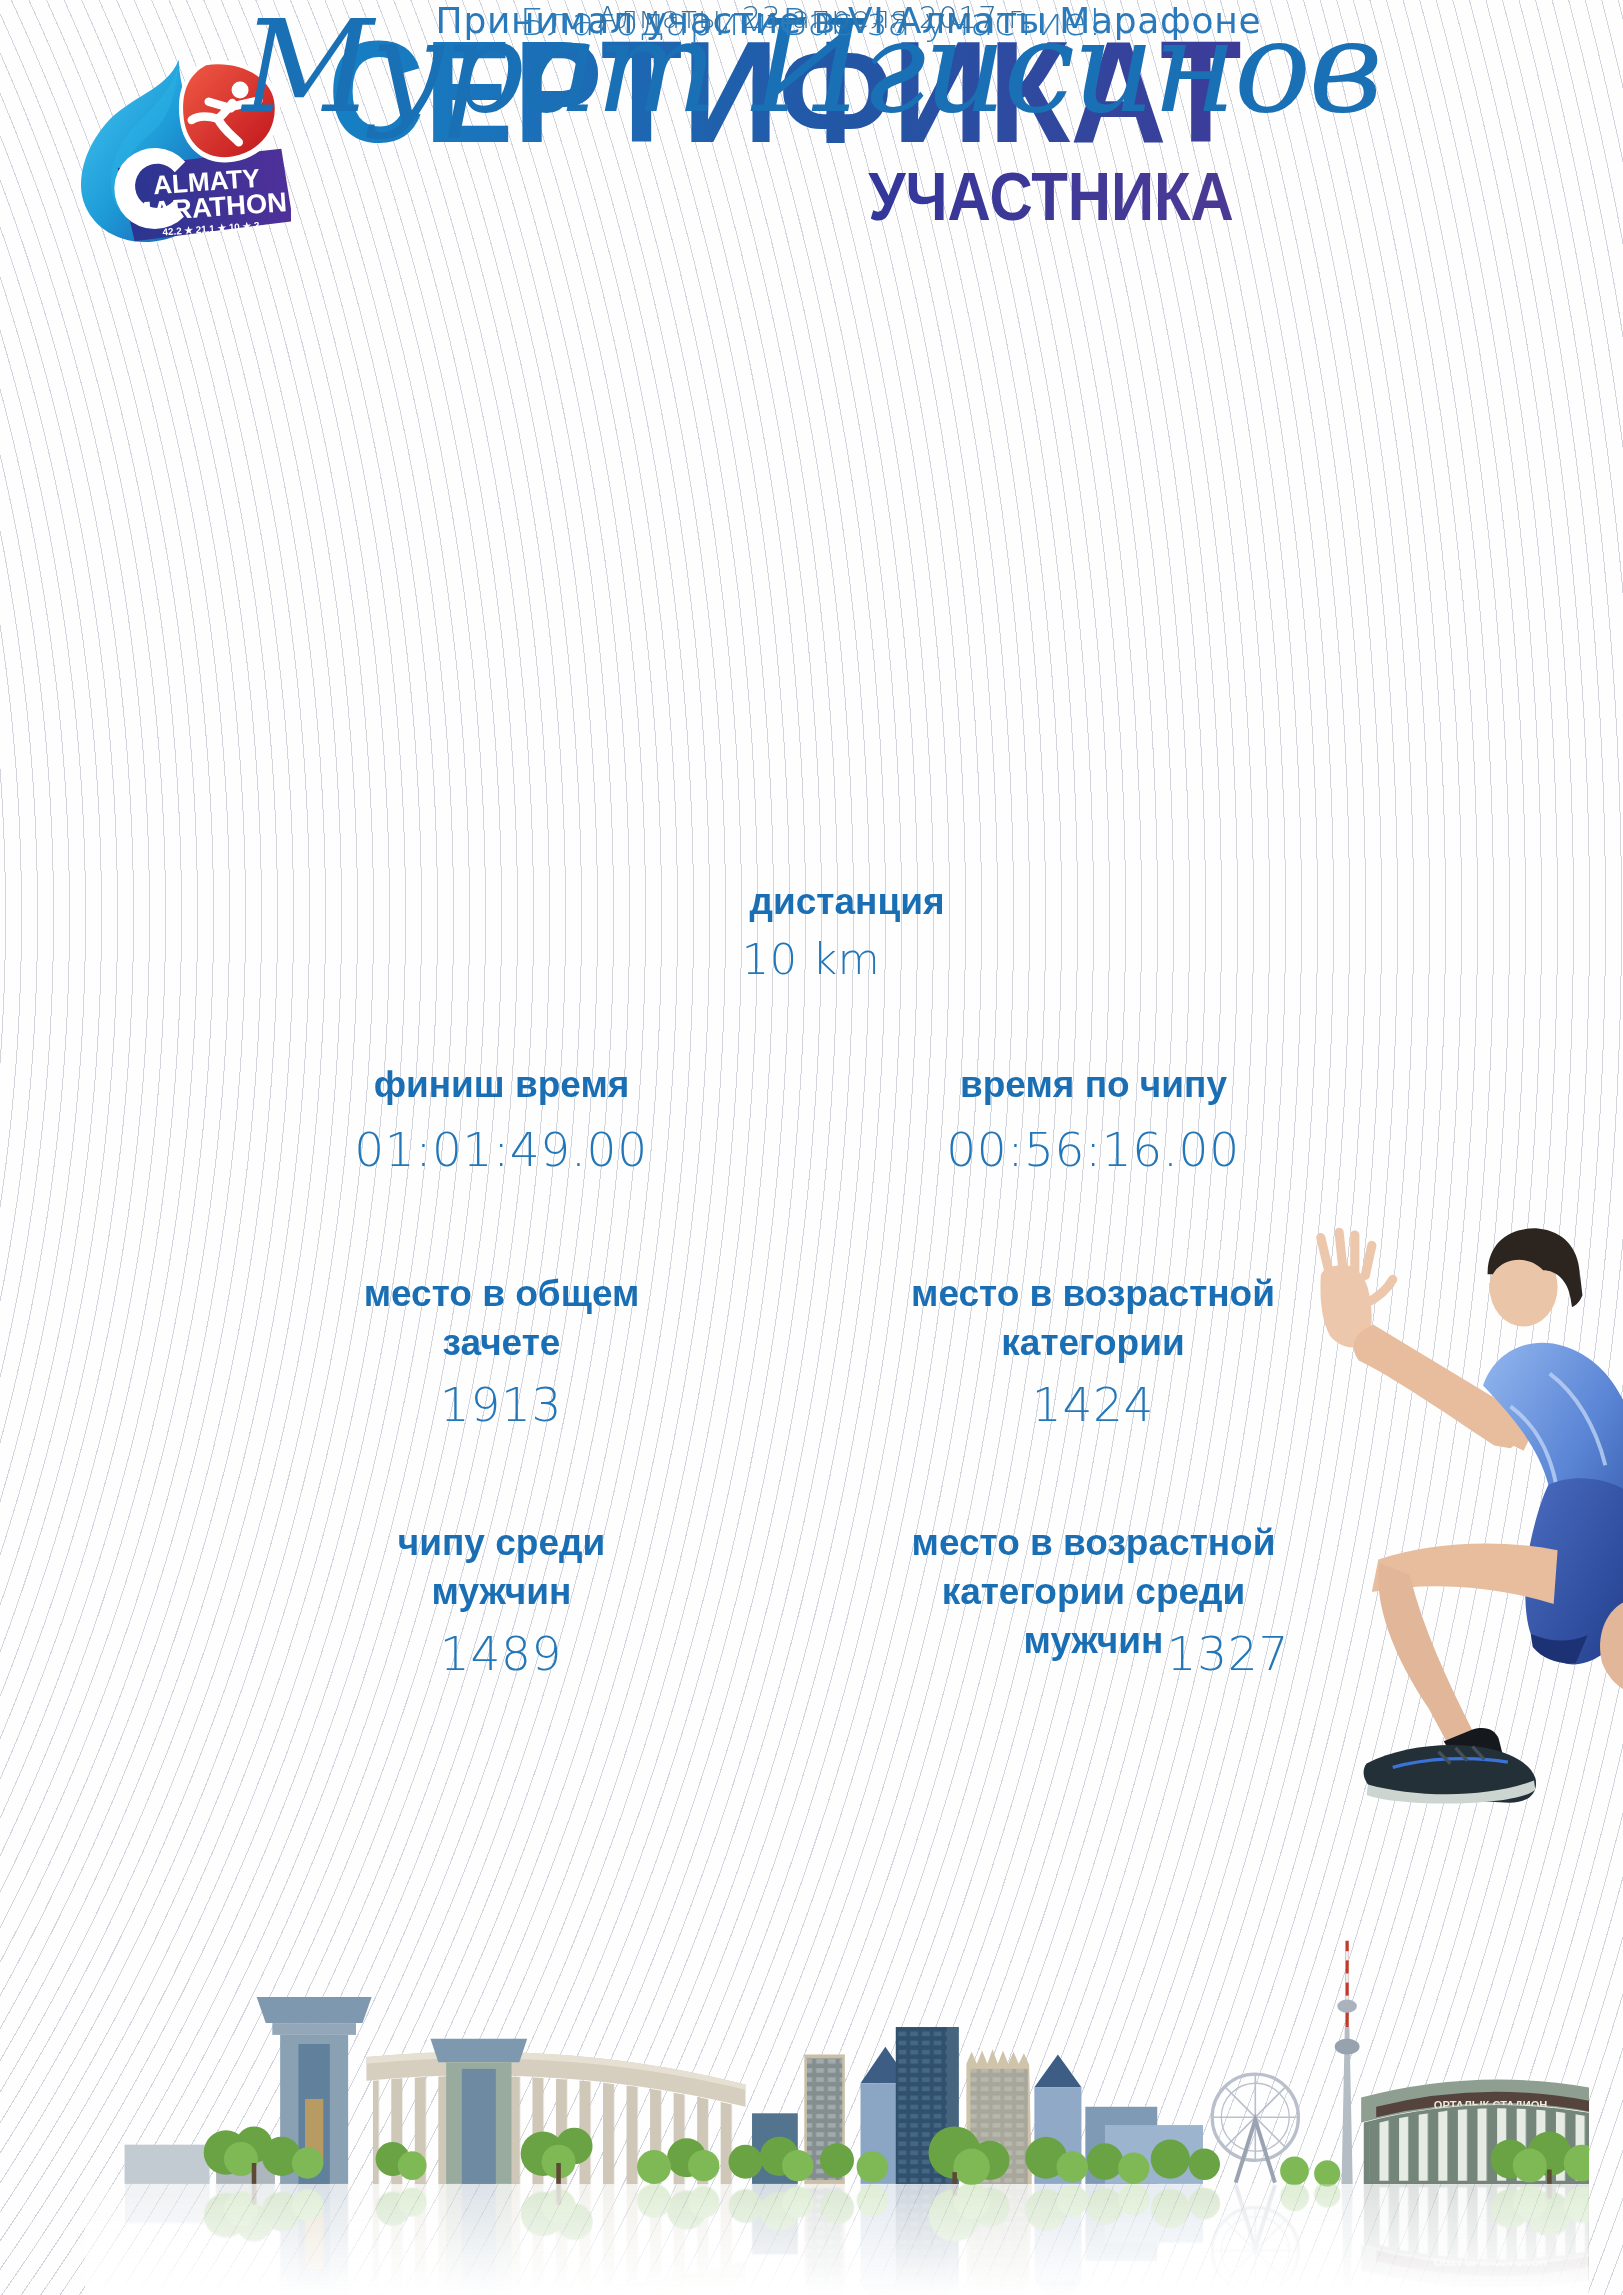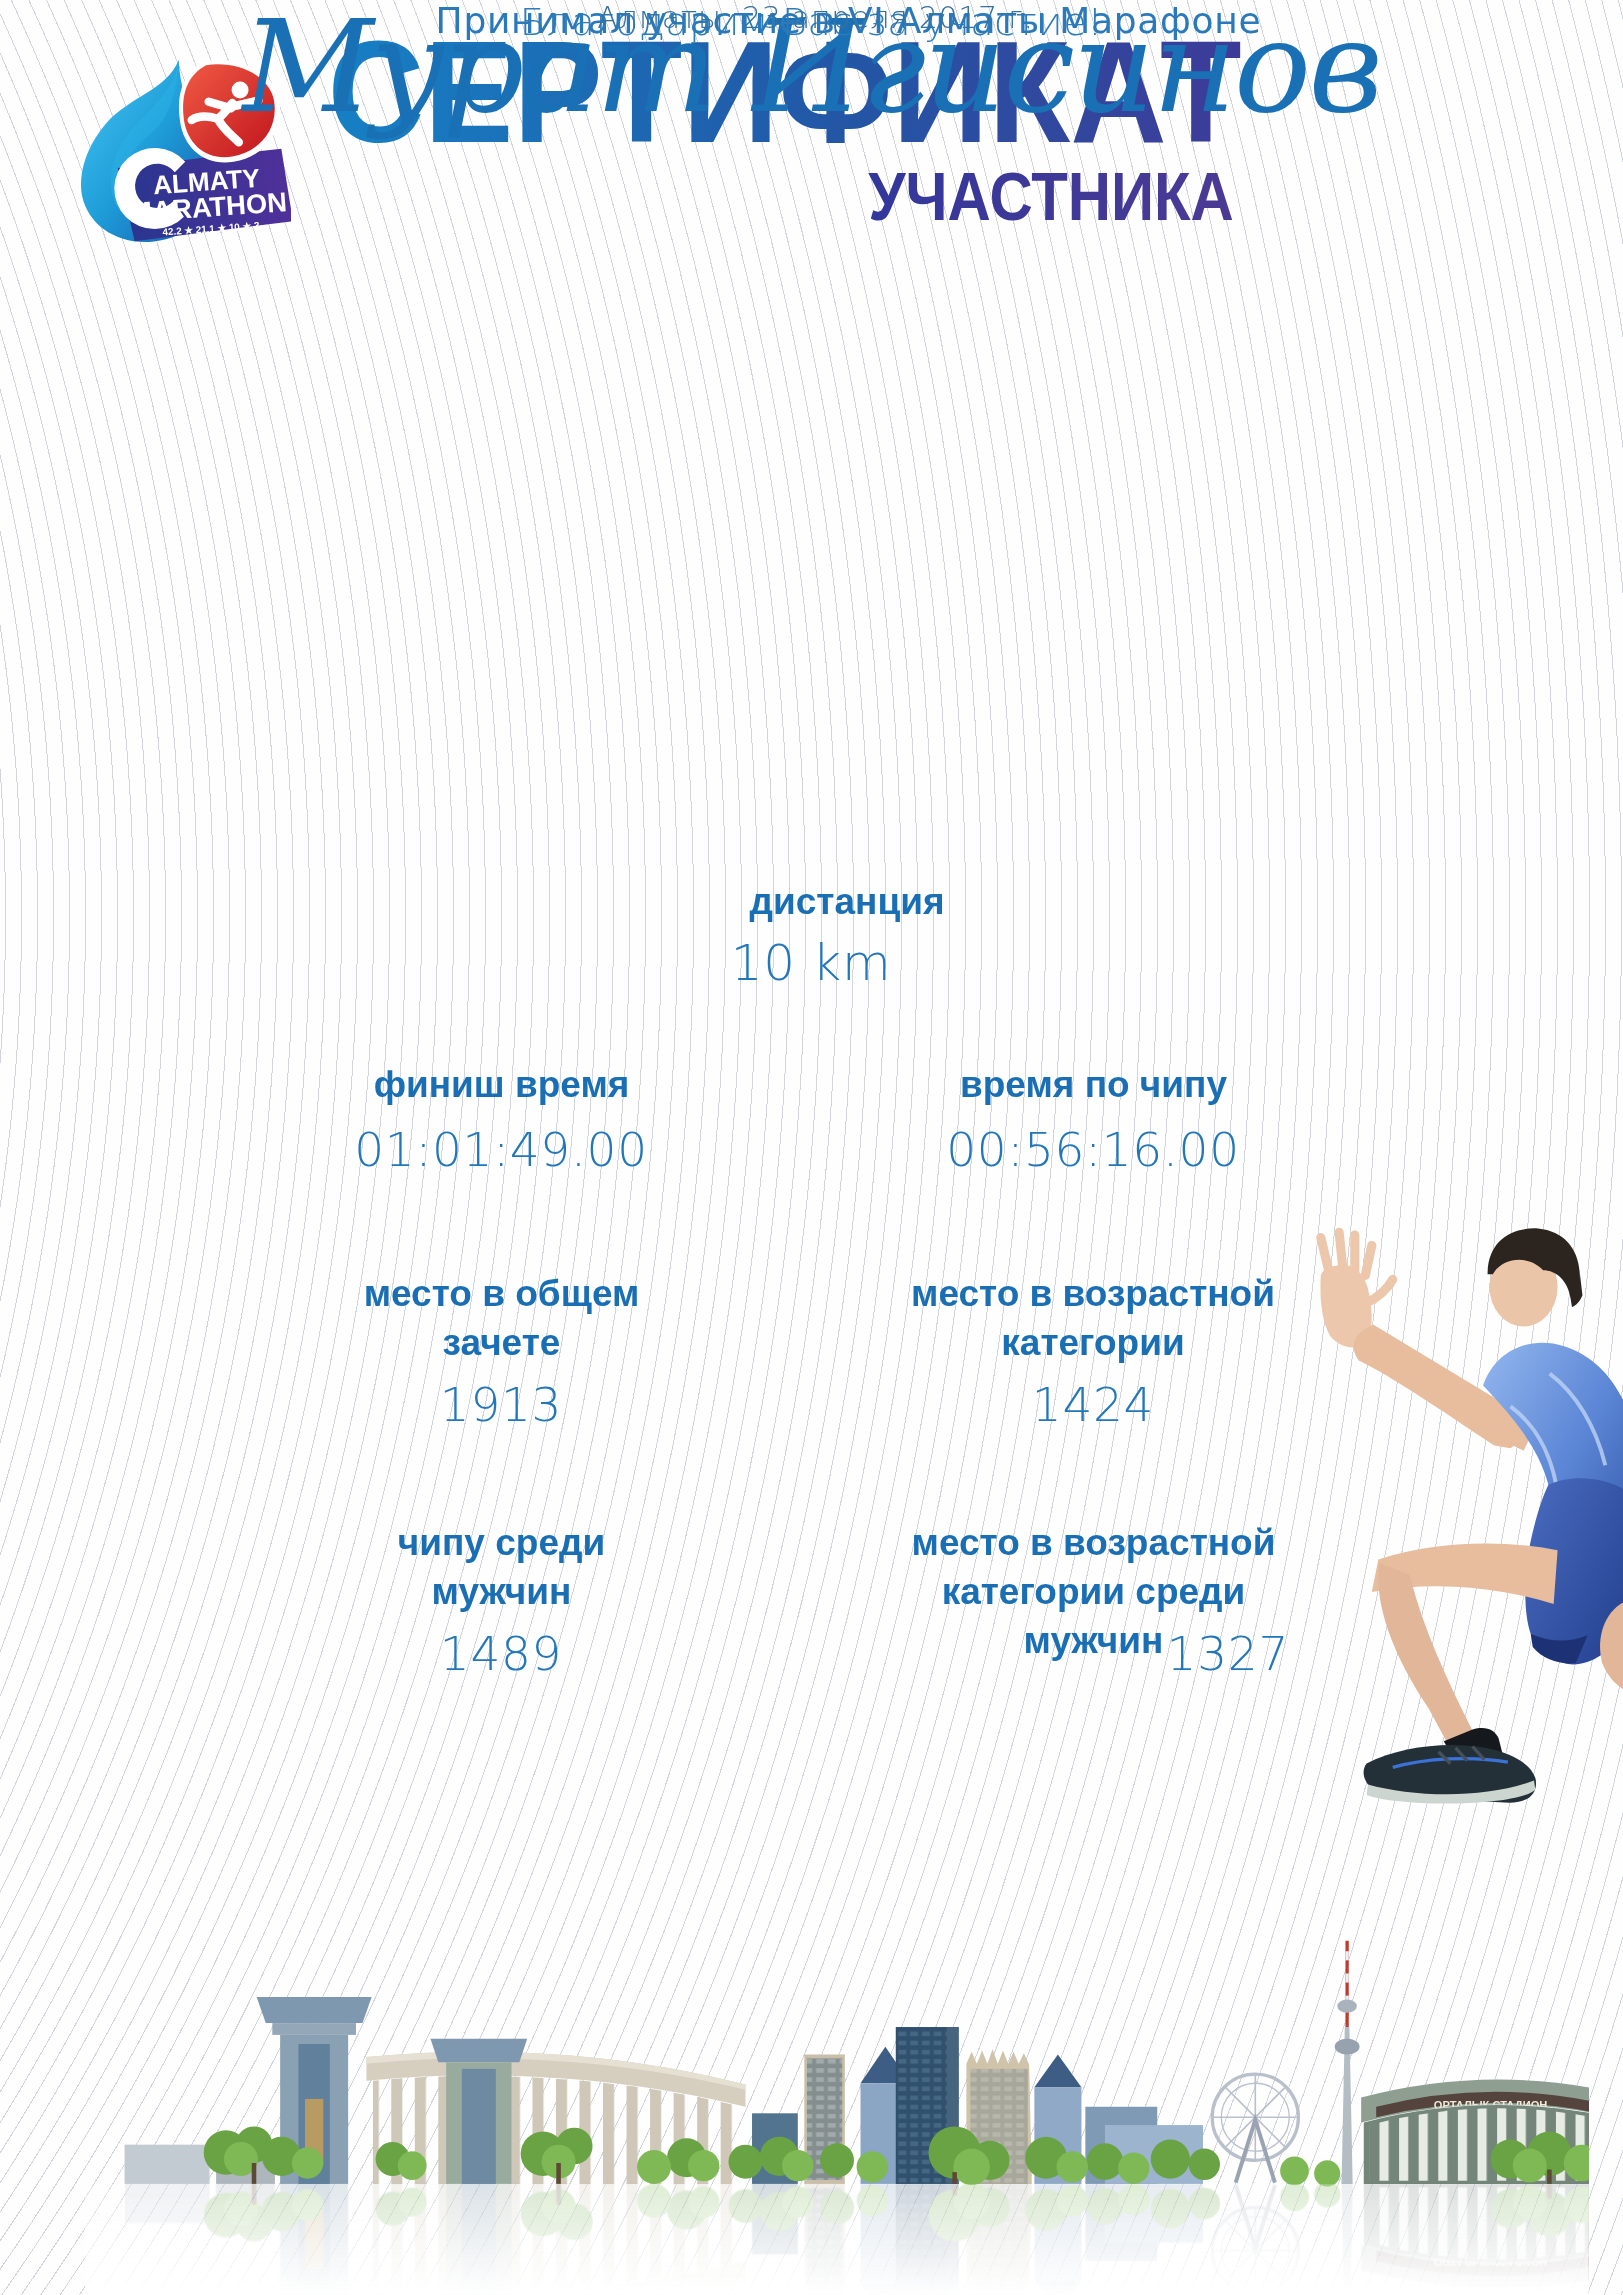--- a/index.html
+++ b/index.html
@@ -113,21 +113,21 @@
       </linearGradient>
     </defs>
     <text x="1200" y="218" text-anchor="middle" font-size="222" font-weight="700" textLength="1400" lengthAdjust="spacingAndGlyphs" fill="url(#tg)">СЕРТИФИКАТ</text>
     <text x="1888" y="337" text-anchor="end" font-size="104" font-weight="700" textLength="560" lengthAdjust="spacingAndGlyphs" fill="url(#sg)">УЧАСТНИКА</text>
   </svg>
 
   <div class="abs name">Мурат Игисинов</div>
   <div class="abs participation">Принимал участие в VI Алматы Марафоне</div>
 
   <div class="abs stat-label" style="left:615px;top:878px;width:392px;margin-left:36px;">дистанция</div>
-  <div class="abs stat-value" style="left:615px;top:934px;width:392px;font-size:50px;">10 km</div>
+  <div class="abs stat-value" style="left:615px;top:934px;width:392px;font-size:43px;">10 km</div>
 
   <div class="abs stat-label" style="left:361px;top:1061px;width:281px;">финиш время</div>
   <div class="abs stat-value" style="left:305px;top:1122px;width:392px;">01:01:49.00</div>
 
   <div class="abs stat-label" style="left:953px;top:1061px;width:281px;">время по чипу</div>
   <div class="abs stat-value" style="left:897px;top:1122px;width:392px;">00:56:16.00</div>
 
   <div class="abs stat-label" style="left:361px;top:1270px;width:281px;">место в общем зачете</div>
   <div class="abs stat-value" style="left:305px;top:1377px;width:392px;">1913</div>
 

